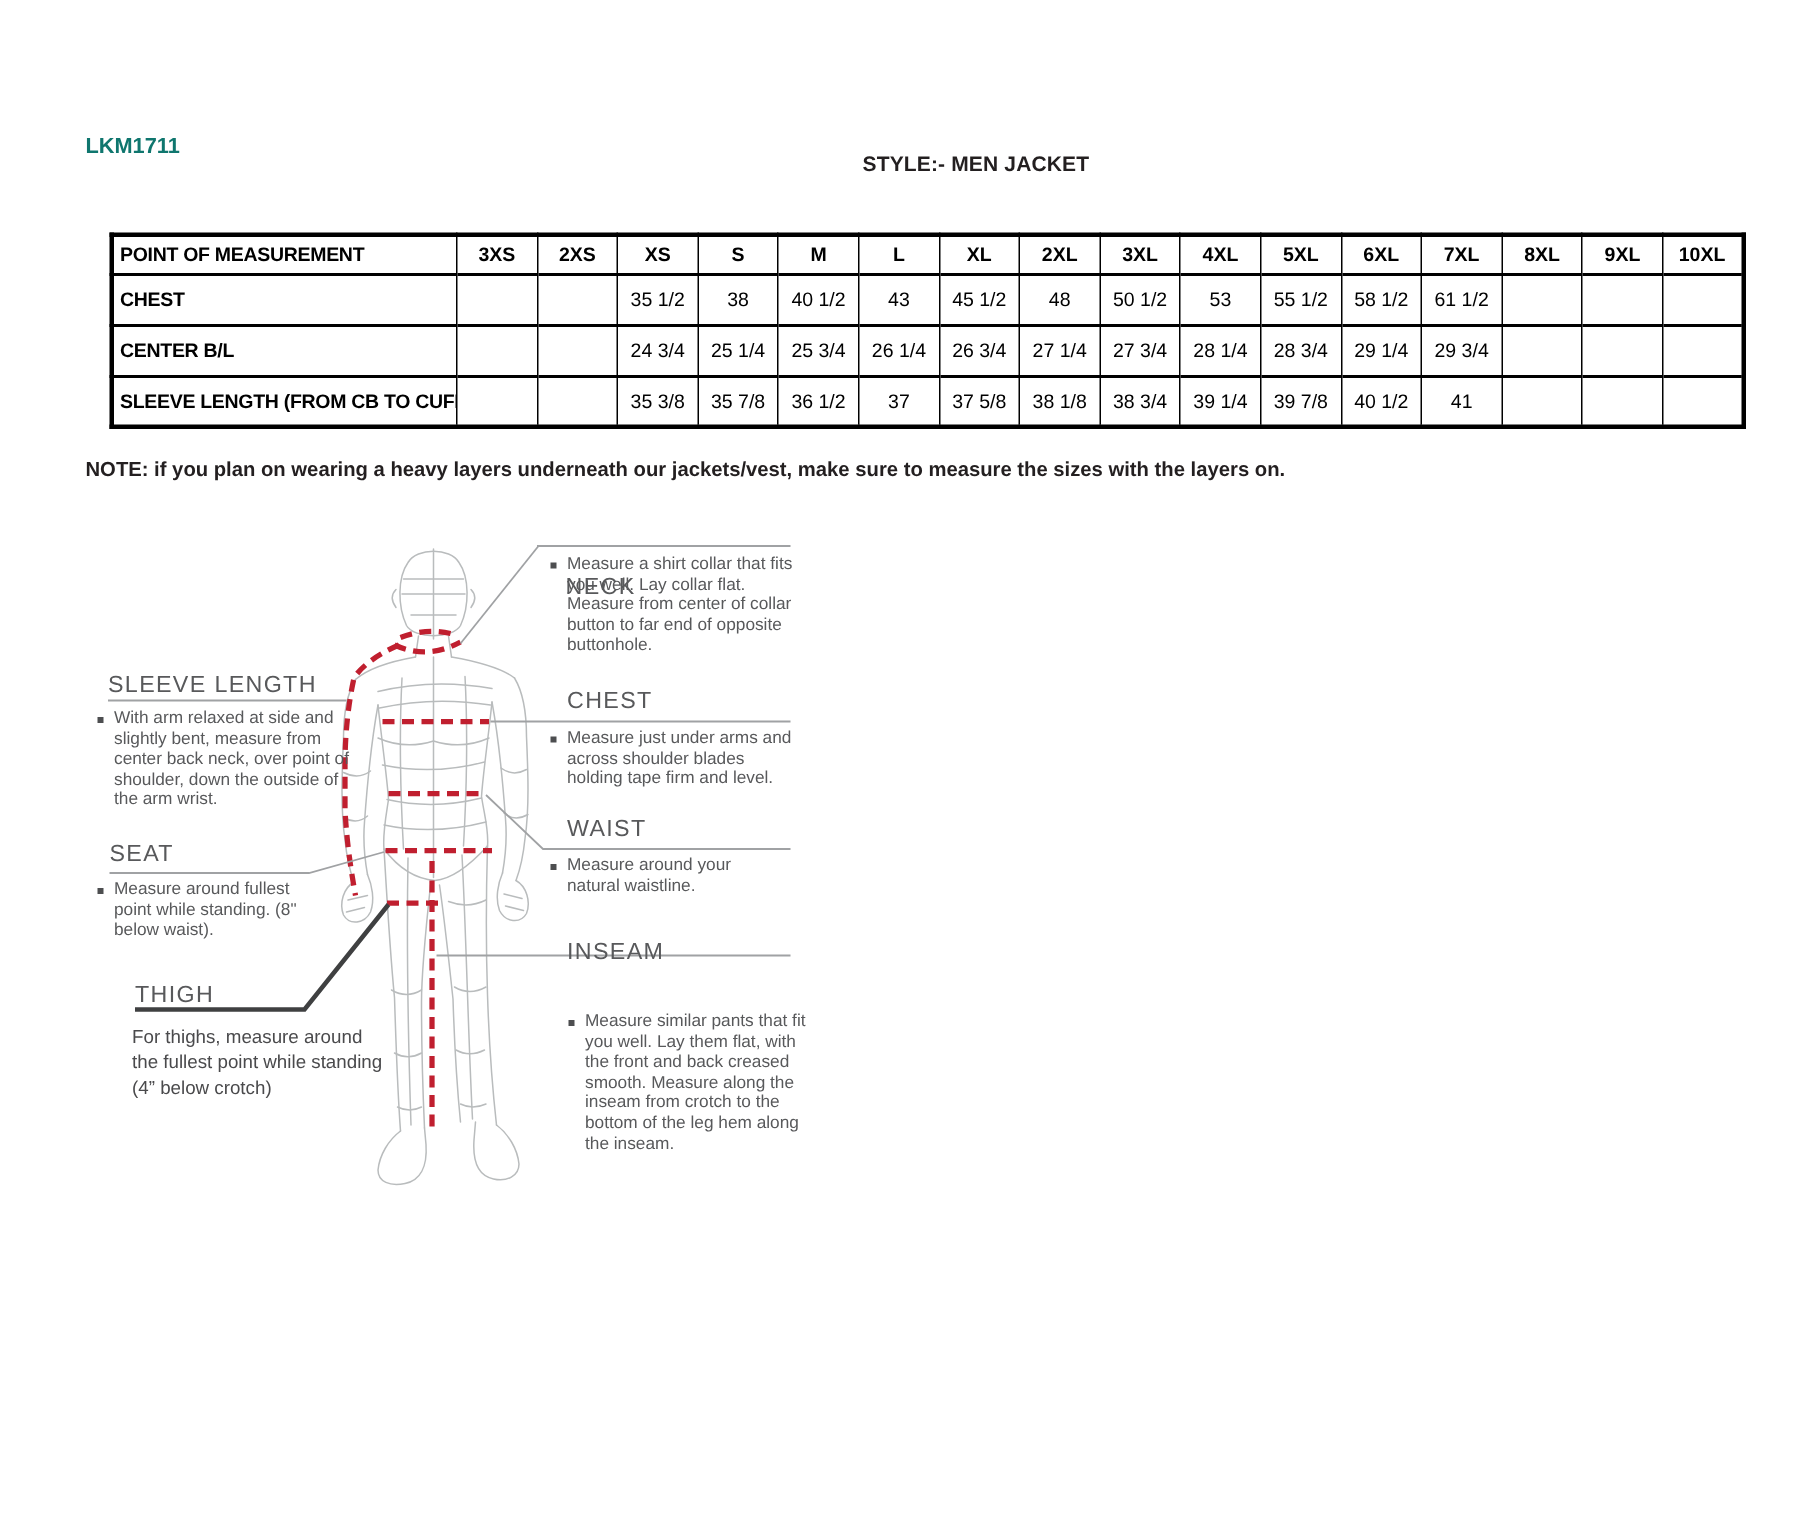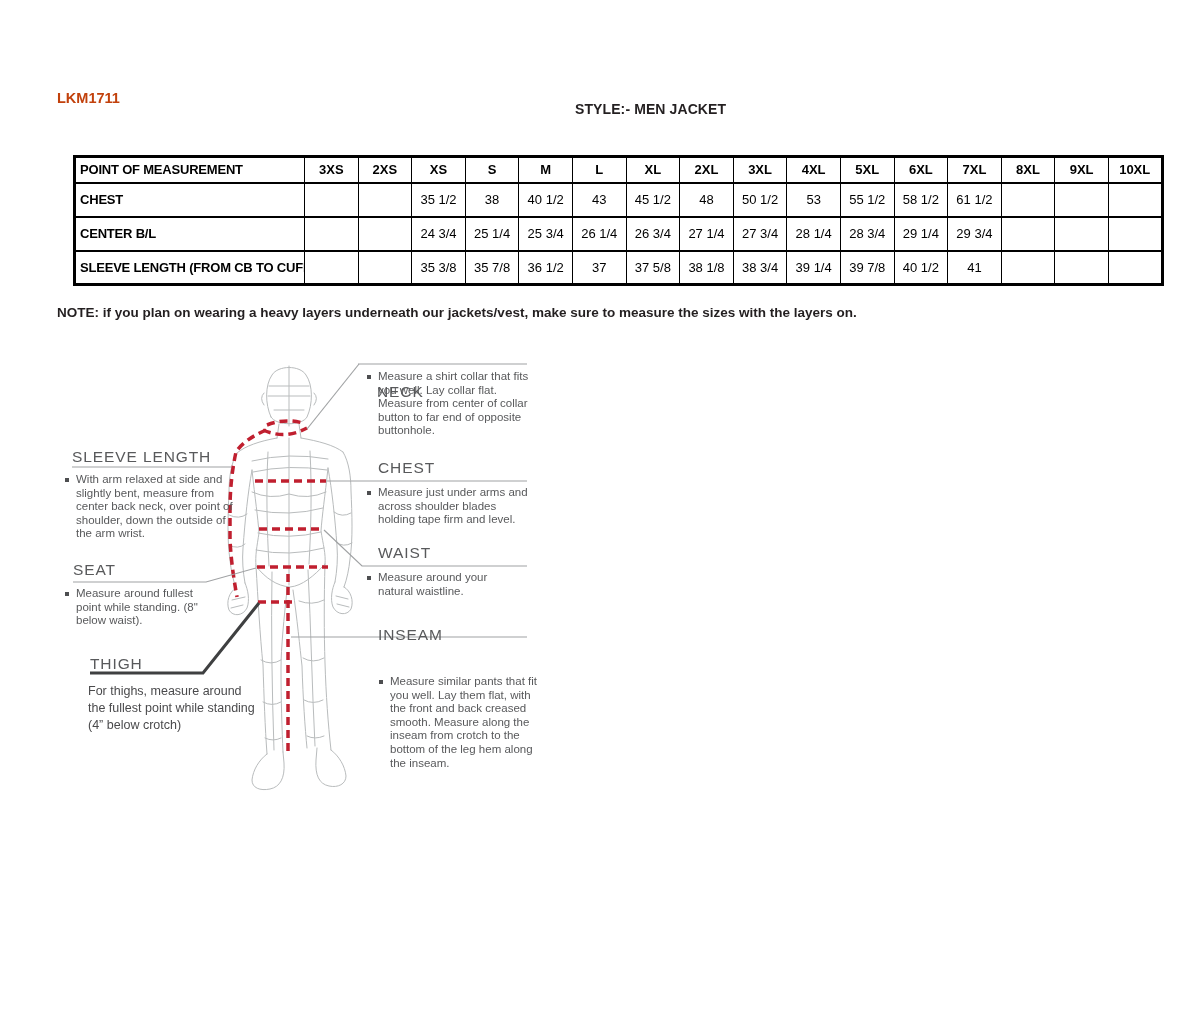--- a/index.html
+++ b/index.html
@@ -15,21 +15,21 @@
 
   
   .doc-title{
     left:575px;top:63px;
     font-size:14px;font-weight:bold;color:#231f20;
     letter-spacing:0.1px;
     margin-top:38px;
   }
   .doc-code{
     left:57px;top:90px;
-    font-size:14.5px;font-weight:bold;color:#c2410c;
+    font-size:14.5px;font-weight:bold;color:#0f766e;
   }
   .doc-note{
     left:57px;top:305px;
     font-size:13.5px;font-weight:bold;color:#231f20;
     white-space:nowrap;
   }
 
   
   #size-table-wrap{left:73px;top:155px;width:1088px;}
   table.size{

